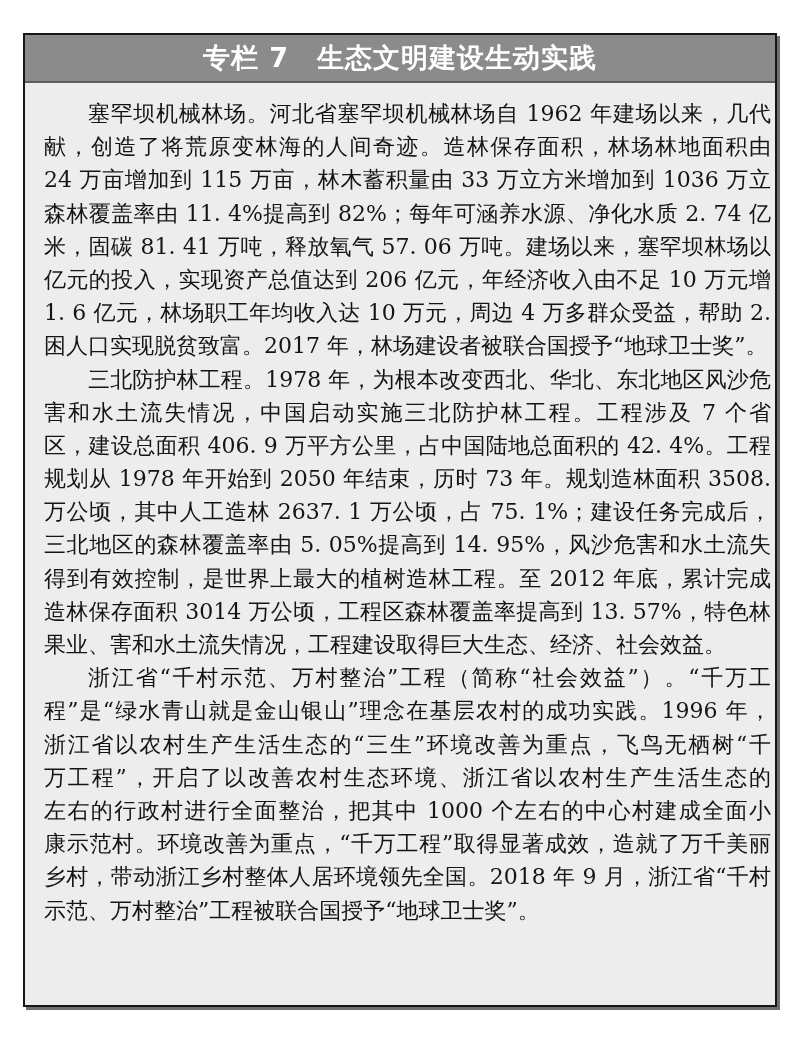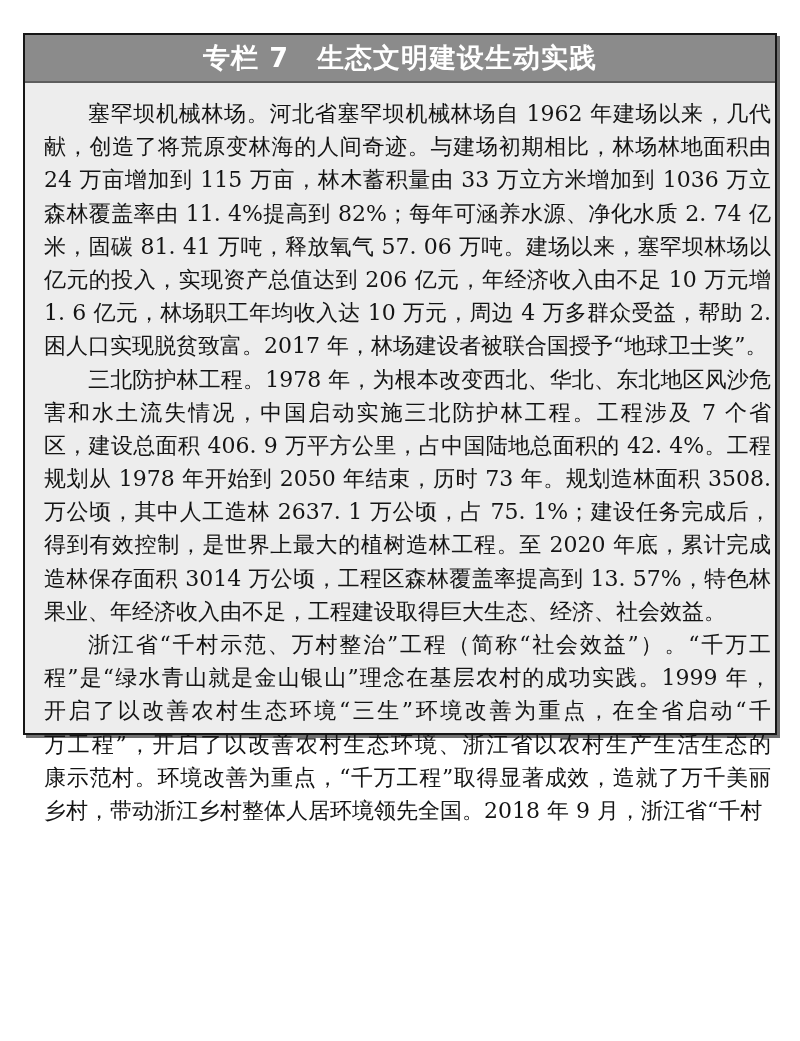--- a/index.html
+++ b/index.html
@@ -11,21 +11,21 @@
     width: 800px;
     height: 1041px;
     position: relative;
     font-family: "DejaVu Serif", "Liberation Serif", serif;
   }
   .panel {
     position: absolute;
     left: 23px;
     top: 33px;
     width: 754px;
-    height: 702px;
+    height: 974px;
     box-sizing: border-box;
     border: 2px solid #161616;
     background: #ededed;
     box-shadow: 3px 3px 0 #6f6f6f;
   }
   .panel-header {
     height: 46px;
     background: #8b8b8b;
     border-bottom: 2px solid #5e5e5e;
     display: flex;
@@ -66,40 +66,43 @@
 </head>
 <body>
 
 <div class="panel">
   <div class="panel-header">
     <span class="panel-title">专栏 7　生态文明建设生动实践</span>
   </div>
   <div class="panel-body">
       <div class="para">
         <div class="line">塞罕坝机械林场。河北省塞罕坝机械林场自 1962 年建场以来，几代</div>
-        <div class="line">献，创造了将荒原变林海的人间奇迹。与建场初期相比，林场林地面积由</div>
+        <div class="line">献，创造了将荒原变林海的人间奇迹。造林保存面积，林场林地面积由</div>
         <div class="line">24 万亩增加到 115 万亩，林木蓄积量由 33 万立方米增加到 1036 万立方米，</div>
         <div class="line">森林覆盖率由 11. 4%提高到 82%；每年可涵养水源、净化水质 2. 74 亿立方</div>
         <div class="line">米，固碳 81. 41 万吨，释放氧气 57. 06 万吨。建场以来，塞罕坝林场以累计 18</div>
         <div class="line">亿元的投入，实现资产总值达到 206 亿元，年经济收入由不足 10 万元增加到</div>
         <div class="line">1. 6 亿元，林场职工年均收入达 10 万元，周边 4 万多群众受益，帮助 2. 2 万贫</div>
         <div class="line">困人口实现脱贫致富。2017 年，林场建设者被联合国授予“地球卫士奖”。</div>
       </div>
       <div class="para">
         <div class="line">三北防护林工程。1978 年，为根本改变西北、华北、东北地区风沙危</div>
         <div class="line">害和水土流失情况，中国启动实施三北防护林工程。工程涉及 7 个省</div>
         <div class="line">区，建设总面积 406. 9 万平方公里，占中国陆地总面积的 42. 4%。工程</div>
         <div class="line">规划从 1978 年开始到 2050 年结束，历时 73 年。规划造林面积 3508. 3</div>
         <div class="line">万公顷，其中人工造林 2637. 1 万公顷，占 75. 1%；建设任务完成后，将使</div>
-        <div class="line">得到有效控制，是世界上最大的植树造林工程。至 2020 年底，累计完成</div>
+        <div class="line">三北地区的森林覆盖率由 5. 05%提高到 14. 95%，风沙危害和水土流失</div>
+        <div class="line">得到有效控制，是世界上最大的植树造林工程。至 2012 年底，累计完成</div>
         <div class="line">造林保存面积 3014 万公顷，工程区森林覆盖率提高到 13. 57%，特色林</div>
-        <div class="line">果业、年经济收入由不足，工程建设取得巨大生态、经济、社会效益。</div>
+        <div class="line">果业、害和水土流失情况，工程建设取得巨大生态、经济、社会效益。</div>
       </div>
       <div class="para">
         <div class="line">浙江省“千村示范、万村整治”工程（简称“社会效益”）。“千万工</div>
-        <div class="line">程”是“绿水青山就是金山银山”理念在基层农村的成功实践。1999 年，</div>
-        <div class="line">开启了以改善农村生态环境“三生”环境改善为重点，在全省启动“千</div>
+        <div class="line">程”是“绿水青山就是金山银山”理念在基层农村的成功实践。1996 年，</div>
+        <div class="line">浙江省以农村生产生活生态的“三生”环境改善为重点，飞鸟无栖树“千</div>
         <div class="line">万工程”，开启了以改善农村生态环境、浙江省以农村生产生活生态的</div>
+        <div class="line">左右的行政村进行全面整治，把其中 1000 个左右的中心村建成全面小</div>
         <div class="line">康示范村。环境改善为重点，“千万工程”取得显著成效，造就了万千美丽</div>
         <div class="line">乡村，带动浙江乡村整体人居环境领先全国。2018 年 9 月，浙江省“千村</div>
+        <div class="line">示范、万村整治”工程被联合国授予“地球卫士奖”。</div>
       </div>
     </div>
 </div>
 
 </body></html>

